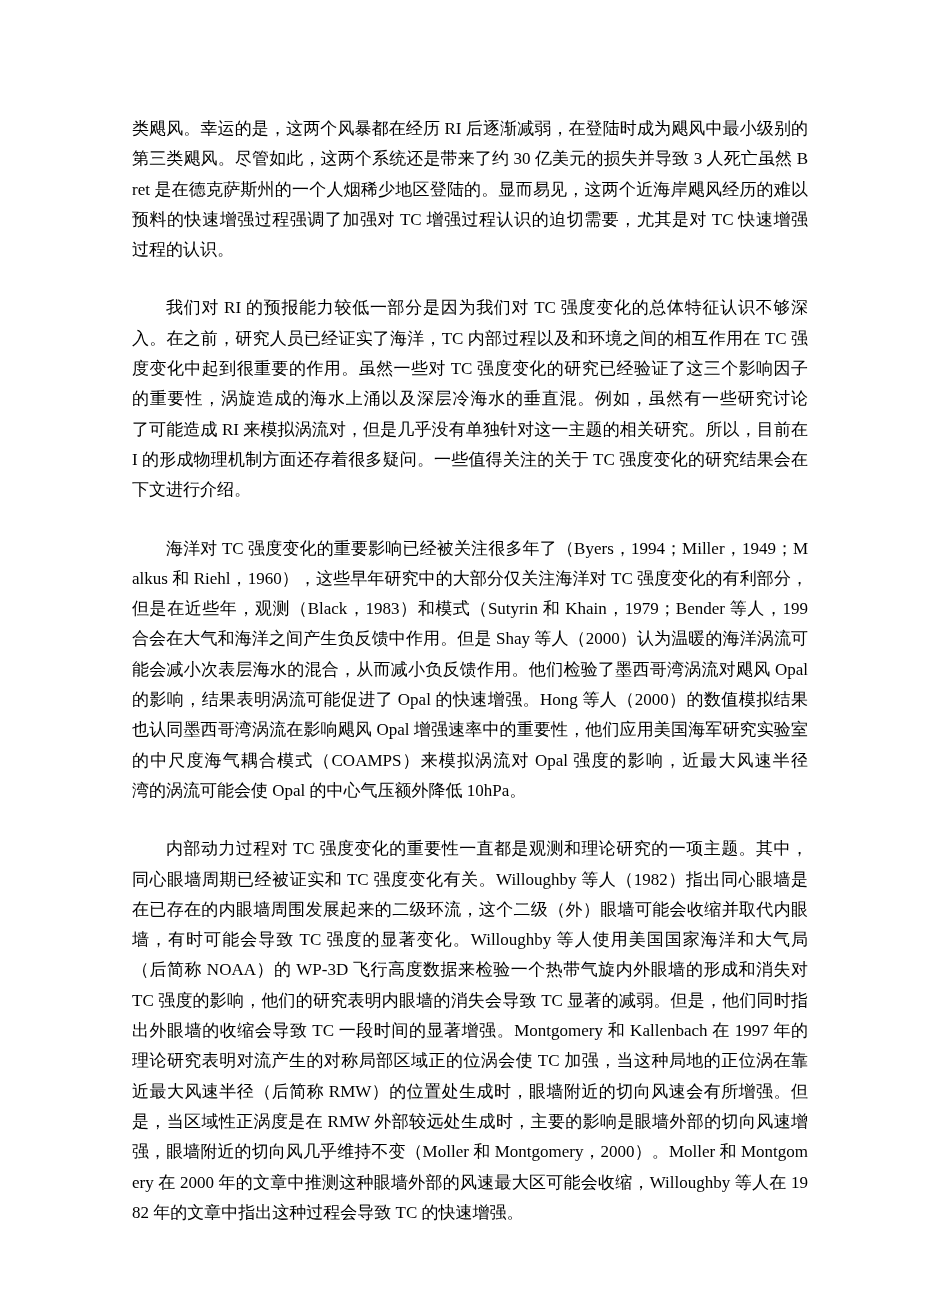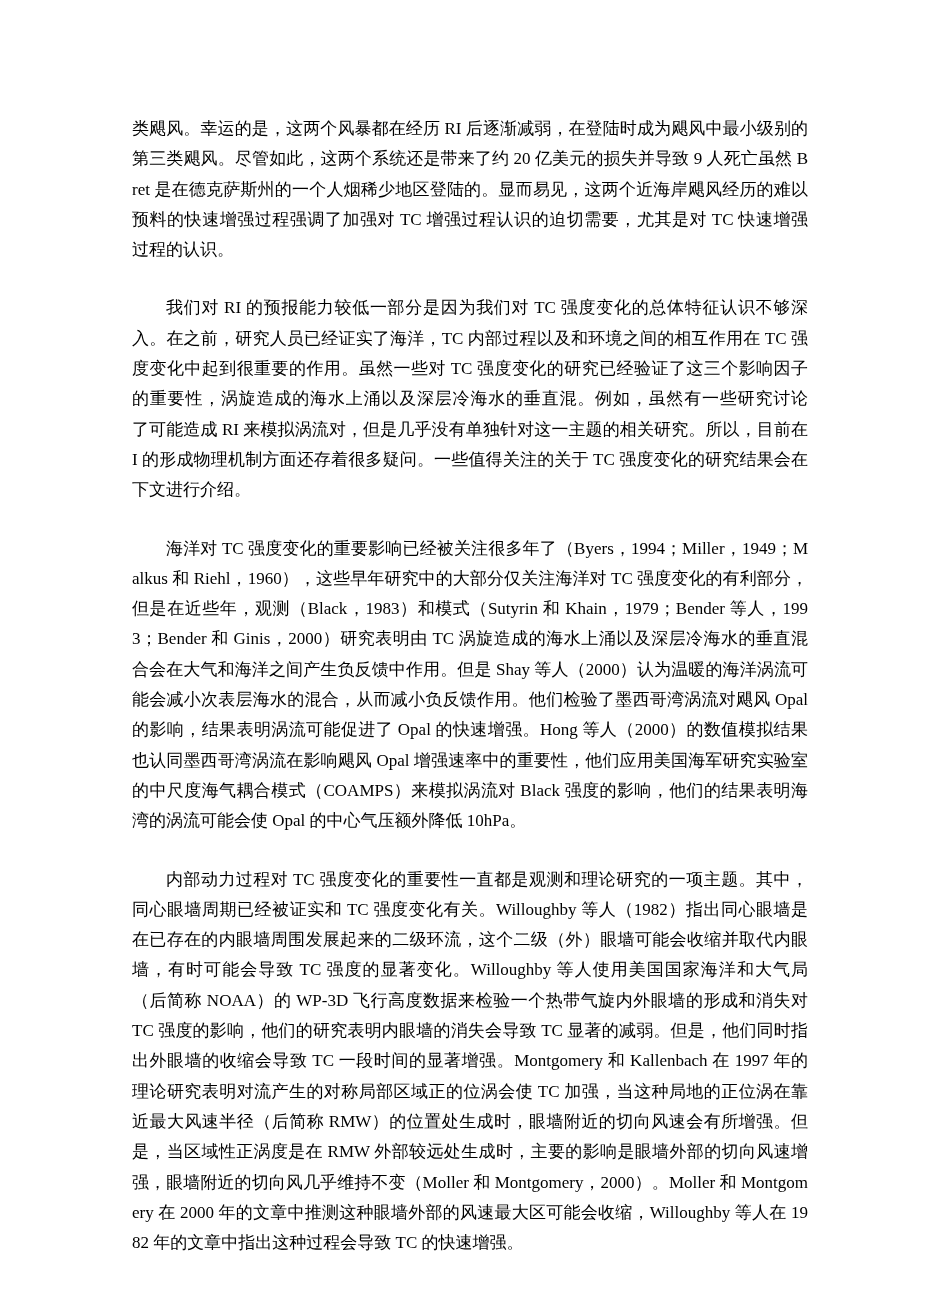--- a/index.html
+++ b/index.html
@@ -38,40 +38,39 @@
     text-indent: 2em;
     margin-top: 28px;
   }
 </style>
 </head>
 <body>
 
 <div class="page">
   <div class="doc-body" style="color: rgb(0, 0, 0);">
       <div class="text-line">类飓风。幸运的是，这两个风暴都在经历 RI 后逐渐减弱，在登陆时成为飓风中最小级别的</div>
-      <div class="text-line">第三类飓风。尽管如此，这两个系统还是带来了约 20 亿美元的损失并导致 9 人死亡虽然 B</div>
+      <div class="text-line">第三类飓风。尽管如此，这两个系统还是带来了约 30 亿美元的损失并导致 3 人死亡虽然 B</div>
       <div class="text-line">ret 是在德克萨斯州的一个人烟稀少地区登陆的。显而易见，这两个近海岸飓风经历的难以</div>
       <div class="text-line">预料的快速增强过程强调了加强对 TC 增强过程认识的迫切需要，尤其是对 TC 快速增强</div>
       <div class="text-line para-last">过程的认识。</div>
       <div class="text-line para-first-indent">我们对 RI 的预报能力较低一部分是因为我们对 TC 强度变化的总体特征认识不够深</div>
       <div class="text-line">入。在之前，研究人员已经证实了海洋，TC 内部过程以及和环境之间的相互作用在 TC 强</div>
       <div class="text-line">度变化中起到很重要的作用。虽然一些对 TC 强度变化的研究已经验证了这三个影响因子</div>
       <div class="text-line">的重要性，涡旋造成的海水上涌以及深层冷海水的垂直混。例如，虽然有一些研究讨论</div>
       <div class="text-line">了可能造成 RI 来模拟涡流对，但是几乎没有单独针对这一主题的相关研究。所以，目前在 R</div>
       <div class="text-line">I 的形成物理机制方面还存着很多疑问。一些值得关注的关于 TC 强度变化的研究结果会在</div>
       <div class="text-line para-last">下文进行介绍。</div>
       <div class="text-line para-first-indent">海洋对 TC 强度变化的重要影响已经被关注很多年了（Byers，1994；Miller，1949；M</div>
       <div class="text-line">alkus 和 Riehl，1960），这些早年研究中的大部分仅关注海洋对 TC 强度变化的有利部分，</div>
       <div class="text-line">但是在近些年，观测（Black，1983）和模式（Sutyrin 和 Khain，1979；Bender 等人，199</div>
-      <div class="text-line">3；Bender 和 Ginis，2000）研究表明由 TC 涡旋造成的海水上涌以及深层冷海水的垂直混</div>
       <div class="text-line">合会在大气和海洋之间产生负反馈中作用。但是 Shay 等人（2000）认为温暖的海洋涡流可</div>
       <div class="text-line">能会减小次表层海水的混合，从而减小负反馈作用。他们检验了墨西哥湾涡流对飓风 Opal</div>
       <div class="text-line">的影响，结果表明涡流可能促进了 Opal 的快速增强。Hong 等人（2000）的数值模拟结果</div>
       <div class="text-line">也认同墨西哥湾涡流在影响飓风 Opal 增强速率中的重要性，他们应用美国海军研究实验室</div>
-      <div class="text-line">的中尺度海气耦合模式（COAMPS）来模拟涡流对 Black 强度的影响，他们的结果表明海</div>
+      <div class="text-line">的中尺度海气耦合模式（COAMPS）来模拟涡流对 Opal 强度的影响，近最大风速半径</div>
       <div class="text-line para-last">湾的涡流可能会使 Opal 的中心气压额外降低 10hPa。</div>
       <div class="text-line para-first-indent">内部动力过程对 TC 强度变化的重要性一直都是观测和理论研究的一项主题。其中，</div>
       <div class="text-line">同心眼墙周期已经被证实和 TC 强度变化有关。Willoughby 等人（1982）指出同心眼墙是</div>
       <div class="text-line">在已存在的内眼墙周围发展起来的二级环流，这个二级（外）眼墙可能会收缩并取代内眼</div>
       <div class="text-line">墙，有时可能会导致 TC 强度的显著变化。Willoughby 等人使用美国国家海洋和大气局</div>
       <div class="text-line">（后简称 NOAA）的 WP-3D 飞行高度数据来检验一个热带气旋内外眼墙的形成和消失对</div>
       <div class="text-line">TC 强度的影响，他们的研究表明内眼墙的消失会导致 TC 显著的减弱。但是，他们同时指</div>
       <div class="text-line">出外眼墙的收缩会导致 TC 一段时间的显著增强。Montgomery 和 Kallenbach 在 1997 年的</div>
       <div class="text-line">理论研究表明对流产生的对称局部区域正的位涡会使 TC 加强，当这种局地的正位涡在靠</div>
       <div class="text-line">近最大风速半径（后简称 RMW）的位置处生成时，眼墙附近的切向风速会有所增强。但</div>

